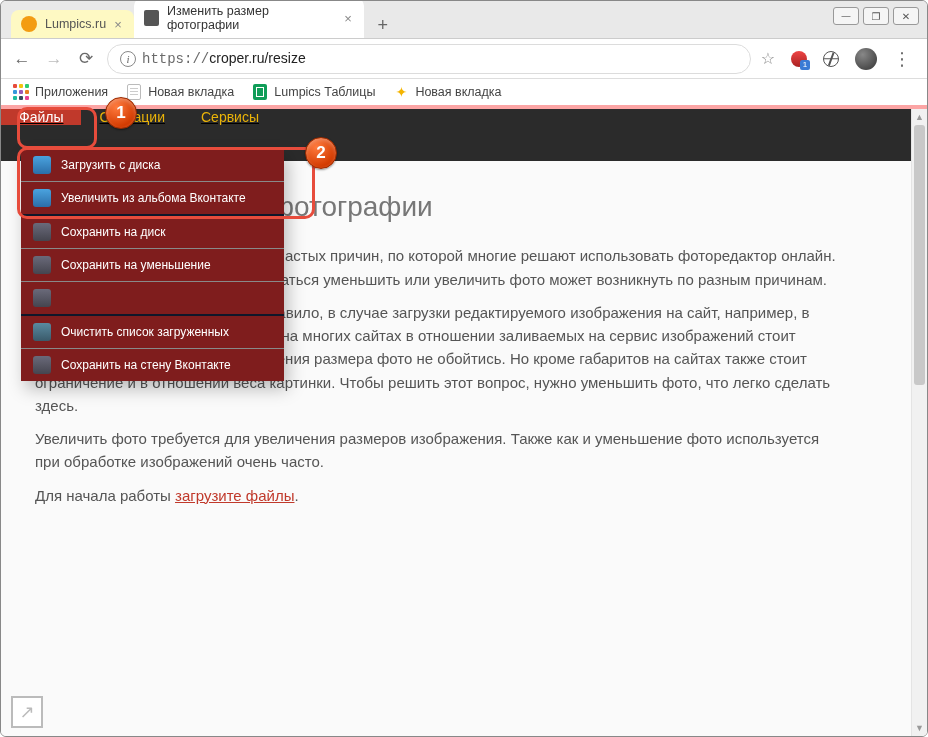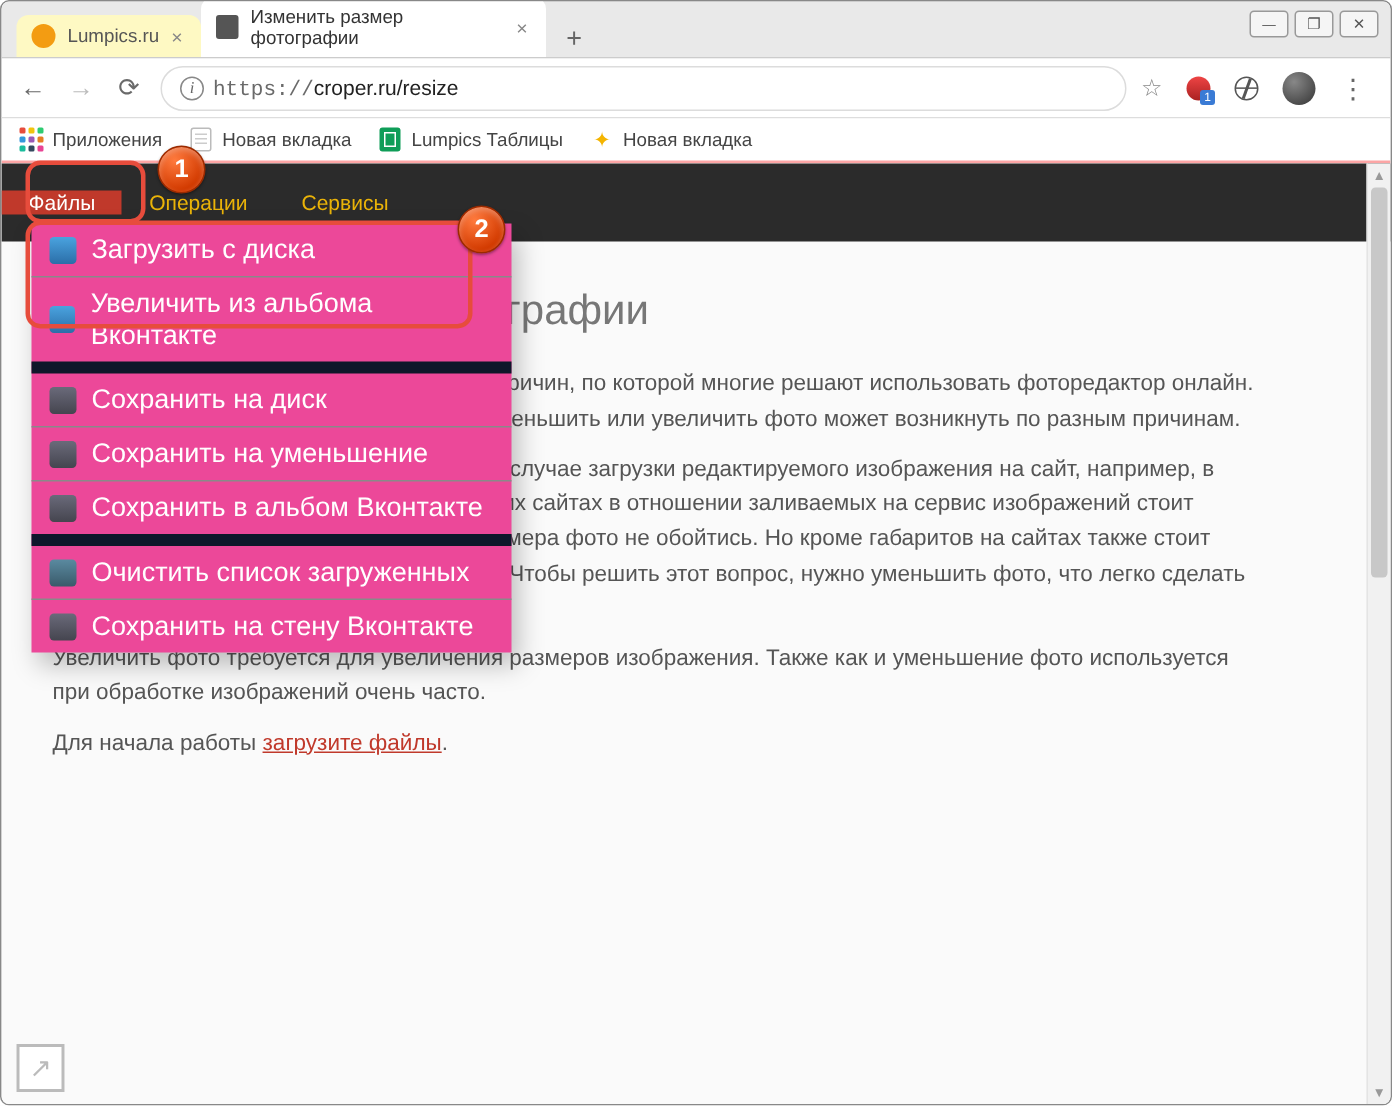--- a/index.html
+++ b/index.html
@@ -30,48 +30,48 @@
 .ext1 { width:16px; height:16px; position:relative; }
 .ext1::before { content:""; position:absolute; inset:0; border-radius:50%; background:linear-gradient(180deg,#e44,#a22); }
 .ext1::after { content:"1"; position:absolute; right:-3px; bottom:-3px; width:10px; height:10px; background:#3a7bd5; color:#fff; font-size:8px; border-radius:2px; display:flex; align-items:center; justify-content:center; }
 .ext2 { width:16px; height:16px; border:1.5px solid #555; border-radius:50%; position:relative; }
 .ext2::before,.ext2::after{content:"";position:absolute;background:#555;}
 .ext2::before{top:50%;left:0;right:0;height:1.5px;transform:translateY(-50%);}
 .ext2::after{top:0;bottom:0;left:50%;width:1.5px;transform:translateX(-50%) rotate(20deg);}
 .avatar { width:22px; height:22px; border-radius:50%; background:radial-gradient(circle at 35% 30%, #888, #333); }
 .menu-btn { width:16px; font-size:18px; color:#666; }
 
-.bookbar { display:flex; align-items:center; height:30px; padding:0 12px; gap:18px; background:#fff; border-bottom:2px solid #fca5a5; font-size:12.5px; color:#444; }
+.bookbar { display:flex; align-items:center; height:30px; padding:0 12px; gap:18px; background:#fff; border-bottom:4px solid #fca5a5; font-size:12.5px; color:#444; }
 .bm { display:flex; align-items:center; gap:6px; }
 .bm .bi { width:16px; height:16px; display:inline-flex; align-items:center; justify-content:center; }
 .i-apps { display:grid; grid-template-columns:repeat(3,4px); grid-template-rows:repeat(3,4px); gap:2px; }
 .i-apps span { width:4px; height:4px; border-radius:1px; }
 .i-apps span:nth-child(1){background:#e74c3c}.i-apps span:nth-child(2){background:#f1c40f}.i-apps span:nth-child(3){background:#2ecc71}
 .i-apps span:nth-child(4){background:#3498db}.i-apps span:nth-child(5){background:#9b59b6}.i-apps span:nth-child(6){background:#e67e22}
 .i-apps span:nth-child(7){background:#1abc9c}.i-apps span:nth-child(8){background:#34495e}.i-apps span:nth-child(9){background:#e84393}
 .i-doc { width:14px; height:16px; background:#fff; border:1px solid #bbb; border-radius:2px; position:relative; }
 .i-doc::after{content:"";position:absolute;top:3px;left:2px;right:2px;height:1px;background:#ccc;box-shadow:0 3px 0 #ccc,0 6px 0 #ccc;}
 .i-sheet { width:14px; height:16px; background:#0f9d58; border-radius:2px; position:relative; }
 .i-sheet::after{content:"";position:absolute;inset:3px;border:1.5px solid #fff;}
 .i-spark { width:16px; height:16px; display:flex; align-items:center; justify-content:center; color:#f4b400; font-size:14px; }
 
 .page-area { position:relative; height:calc(100% - 108px); background:#fafafa; }
-.site-menubar { height:52px; background:#2b2b2b; display:flex; align-items:center; padding:0; font-size:14px; }
+.site-menubar { height:52px; background:#2b2b2b; display:flex; align-items:flex-start; padding:0; font-size:14px;text-decoration:underline; }
 .site-tab { display:flex; align-items:center; padding:0 18px; color:#eab308; cursor:pointer; }
 .site-tab.active { background:#c0392b; color:#fff; }
 
 .content { padding:24px 34px; color:#555; font-size:15px; line-height:1.55; max-width:870px; }
 .content h1 { font-size:28px; font-weight:normal; color:#777; margin-bottom:16px; }
 .content p { margin:10px 0; }
 .content a { color:#c0392b; text-decoration:underline; }
 
-.dropdown { position:absolute; top:40px; left:20px; width:320px; background:#ec4899; box-shadow:4px 8px 16px rgba(0,0,0,0.25); font-size:18px; z-index:50; }
+.dropdown { position:absolute; top:40px; left:20px; width:263px; background:#7f1d1d; box-shadow:4px 8px 16px rgba(0,0,0,0.25); font-size:12px; z-index:50; }
 .dd-item { display:flex; align-items:center; gap:10px; padding:7px 12px; color:#fff; border-top:1px solid #898989; cursor:pointer;}
 .dd-item:first-child{border-top:none;}
-.dd-item.big-gap { border-top:8px solid #0f172a; }
+.dd-item.big-gap { border-top:2px solid #0f172a; }
 .dd-ico { width:18px; height:18px; background:#556; border-radius:3px; display:inline-block; position:relative; }
 .dd-ico.upload{background:linear-gradient(#4aa3df,#2b6ea8);}
 .dd-ico.save{background:linear-gradient(#6a6a7a,#45454f);}
 .dd-ico.clear{background:linear-gradient(#5a8aa0,#3a5a6a);}
 
 
 .anno-box { position:absolute; border:3px solid #e74c3c; border-radius:10px; pointer-events:none; z-index:60; }
 .anno-badge { position:absolute; width:32px; height:32px; border-radius:50%; background:radial-gradient(circle at 35% 30%, #ff7a3d, #d23a00 70%); border:1px solid #9a2a00; color:#fff; font-weight:bold; font-size:17px; display:flex; align-items:center; justify-content:center; box-shadow:0 1px 2px rgba(0,0,0,0.4), inset 0 2px 4px rgba(255,255,255,0.35); z-index:70; }
 
 .corner-link { position:absolute; bottom:8px; left:10px; width:32px; height:32px; border:2px solid #bbb; display:flex; align-items:center; justify-content:center; color:#bbb; font-size:18px; background:#fff; }
@@ -193,21 +193,20 @@
       <div class="dd-item big-gap">
           <span class="dd-ico save"></span>
           <span>Сохранить на диск</span>
         </div>
       <div class="dd-item">
           <span class="dd-ico save"></span>
           <span>Сохранить на уменьшение</span>
         </div>
       <div class="dd-item">
           <span class="dd-ico save"></span>
-          <span>Сохранить в альбом Вконтакте</span>
         </div>
       <div class="dd-item big-gap">
           <span class="dd-ico clear"></span>
           <span>Очистить список загруженных</span>
         </div>
       <div class="dd-item">
           <span class="dd-ico save"></span>
           <span>Сохранить на стену Вконтакте</span>
         </div>
     </div>

